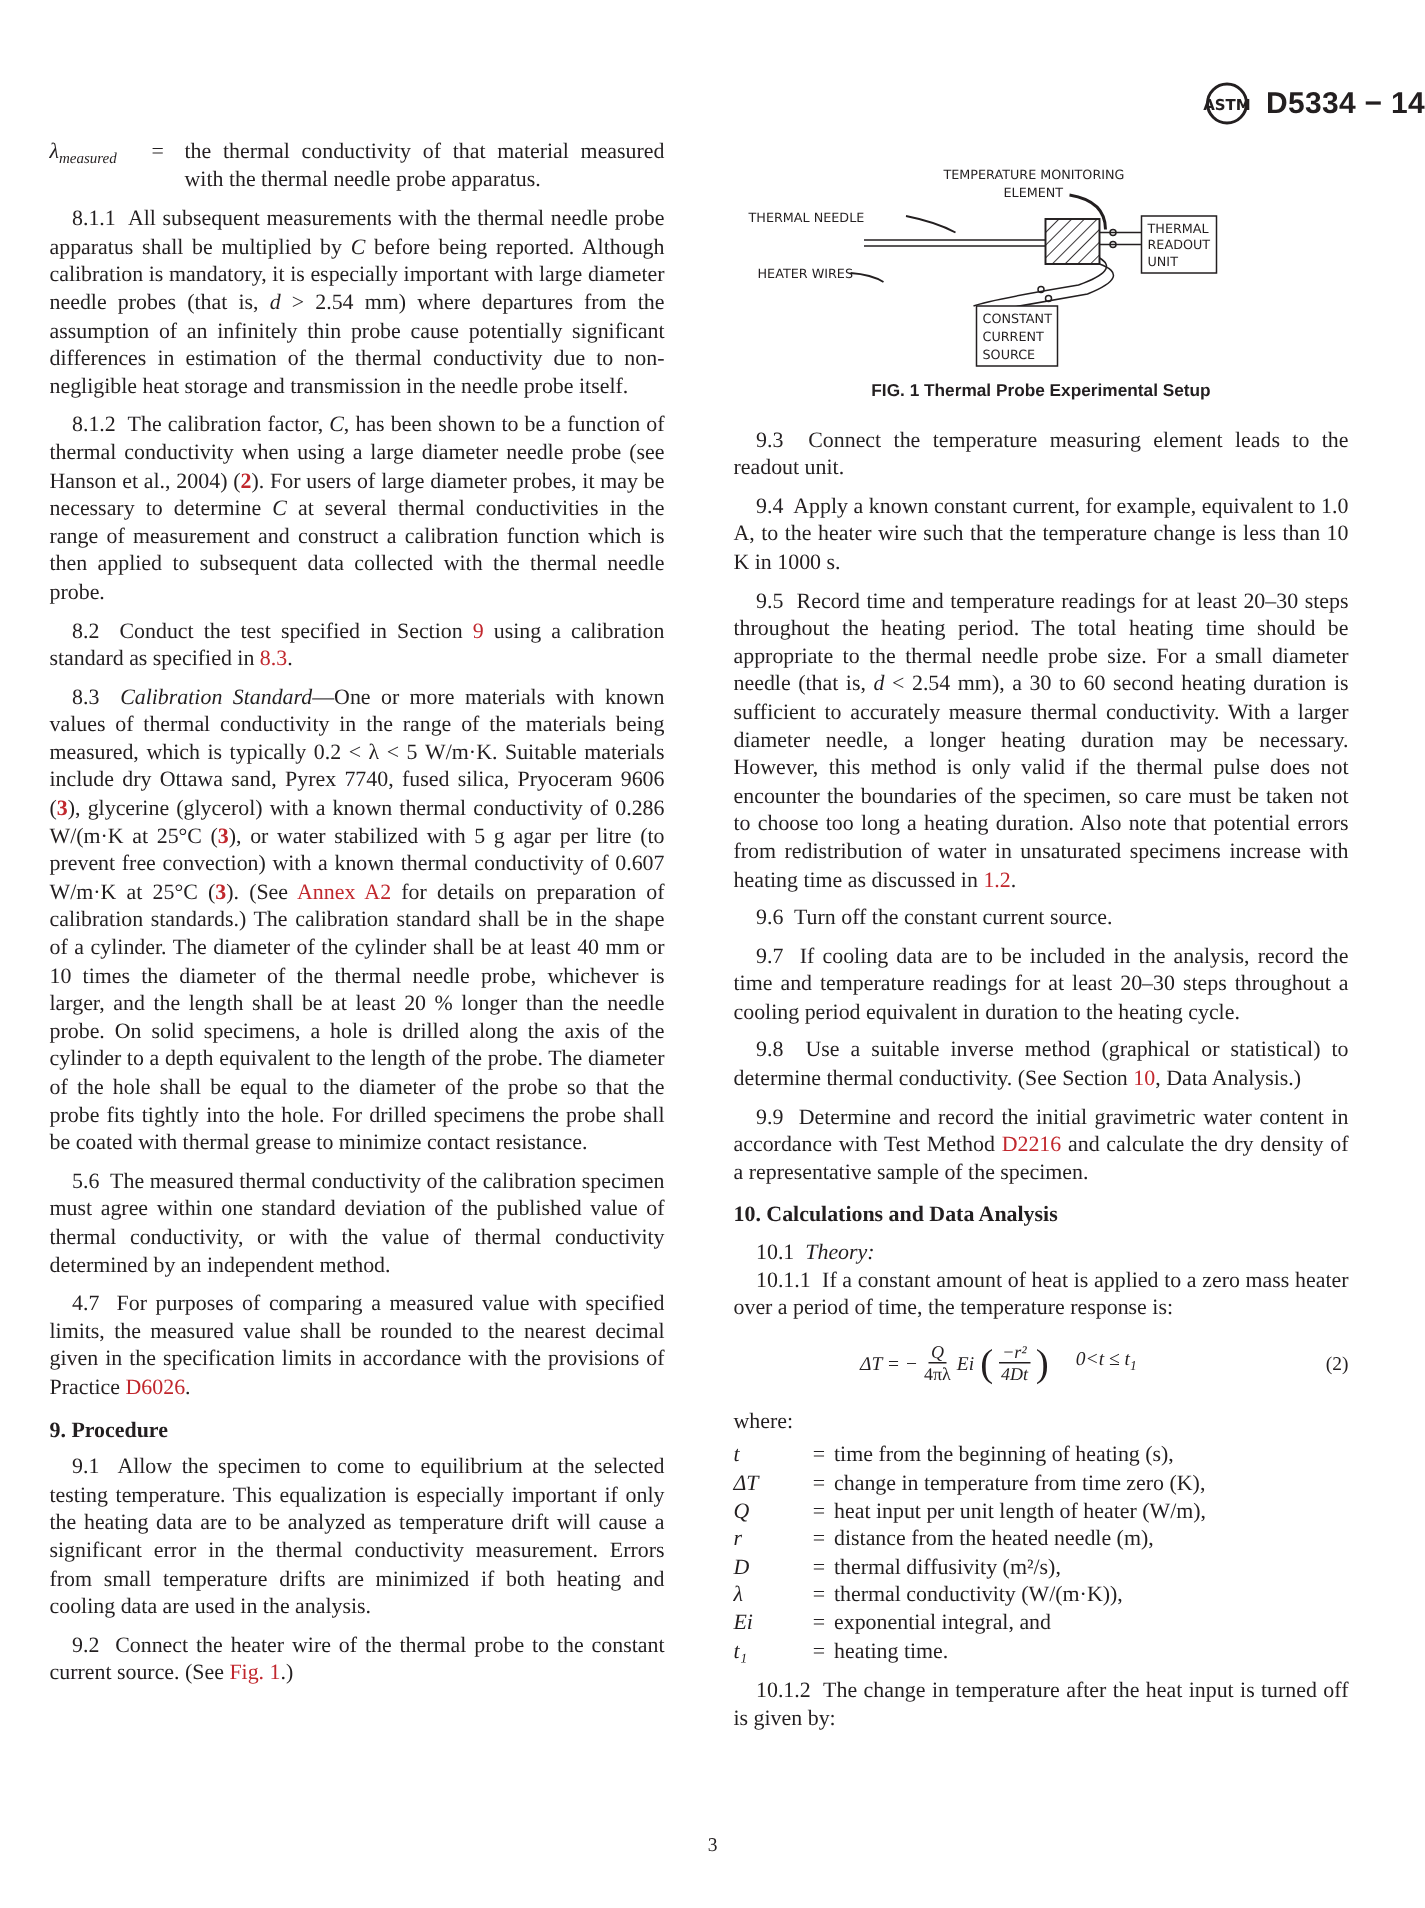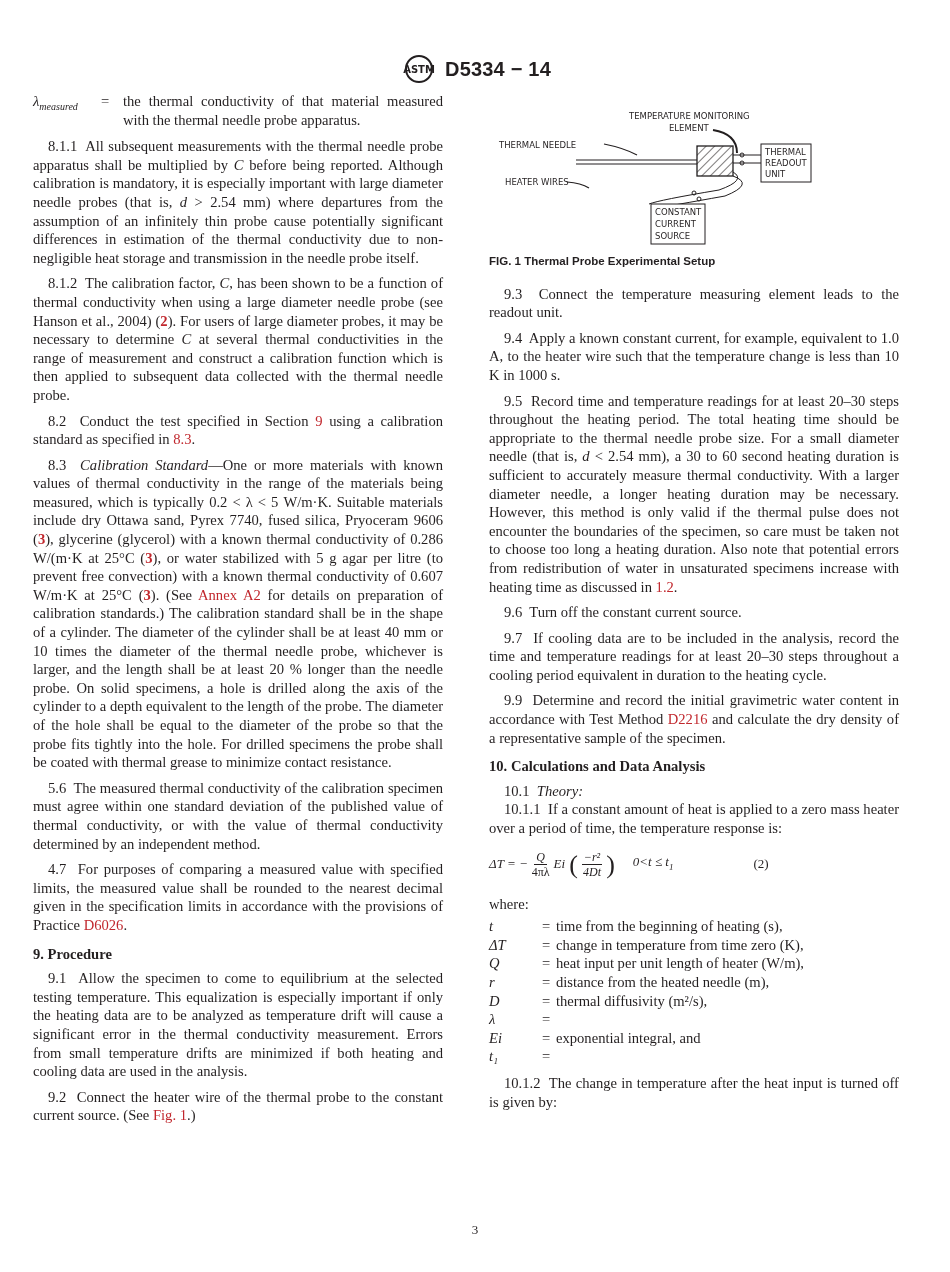--- a/index.html
+++ b/index.html
@@ -1,40 +1,40 @@
 <!DOCTYPE html>
 <html><head>
 <meta charset="utf-8">
 <style>
   html, body { margin: 0; padding: 0; background: #ffffff; }
   body { width: 950px; height: 1272px; position: relative; overflow: hidden;
          font-family: "Liberation Serif", serif; color: #231f20; }
-  .header { position: absolute; top: 54px; left: 0; width: 950px; display: flex; justify-content: center; align-items: center; gap: 6px; }
+  .header { position: absolute; top: 54px; left: 0; width: 950px; display: flex; justify-content: flex-end; align-items: center; gap: 6px; }
   .header .logo { width: 40px; height: 30px; }
   .header .code { font-family: "Liberation Sans", sans-serif; font-weight: bold; font-size: 20px; letter-spacing: 0.2px; }
   .col { position: absolute; top: 92px; width: 410px; font-size: 14.6px; line-height: 18.6px; }
   .col.left { left: 33px; }
   .col.right { left: 489px; }
   p { margin: 0 0 7px 0; text-align: justify; text-indent: 15px; }
   p.noindent { text-indent: 0; }
   .link { color: #c1272d; }
   .it { font-style: italic; }
   .ref { color: #c1272d; font-weight: bold; }
   h2 { font-size: 14.6px; font-weight: bold; margin: 10px 0 6px 0; }
   .defrow { display: flex; }
   .defrow .sym { width: 47px; font-style: italic; }
   .defrow .eq { width: 20px; text-align: center; }
   .defrow .txt { flex: 1; }
   .lead-def { display: flex; margin-bottom: 8px; }
   .lead-def .sym { width: 68px; font-style: italic; }
   .lead-def .eq { width: 22px; }
   .lead-def .txt { flex: 1; text-align: justify; }
   .figure { position: relative; height: 140px; margin-bottom: 4px; }
-  .fig-caption { font-family: "Liberation Sans", sans-serif; font-weight: bold; font-size: 11.5px; margin: 0 0 14px 0; }
-  .equation { display: flex; align-items: center; justify-content: flex-start; height: 40px; margin: 6px 0 10px 0; font-size: 13px; }
+  .fig-caption { font-family: "Liberation Sans", sans-serif; font-weight: bold; font-size: 11.5px; text-align: center; margin: 0 0 14px 0; }
+  .equation { display: flex; align-items: center; justify-content: flex-end; height: 40px; margin: 6px 0 10px 0; font-size: 13px; gap: 46px; }
   .equation .body { margin-right: 80px; display: flex; align-items: center; gap: 4px; }
   .frac { display: inline-flex; flex-direction: column; align-items: center; font-size: 12px; line-height: 14px; }
   .frac .num { border-bottom: 1px solid #231f20; padding: 0 2px; }
   .paren { font-size: 26px; line-height: 26px; font-weight: 200; }
   .footer { position: absolute; top: 1222px; left: 0; width: 950px; text-align: center; font-size: 13px; }
   svg text { font-family: "DejaVu Sans", sans-serif; font-size: 8.5px; fill: #231f20; }
 </style>
 </head>
 <body>
 
@@ -114,20 +114,21 @@
       <text x="166" y="131">SOURCE</text>
     </svg>
   </div>
   <div class="fig-caption">FIG. 1  Thermal Probe Experimental Setup</div>
 
   <p><span>9.3</span>&nbsp; <span>Connect the temperature measuring element leads to the readout unit.</span></p>
   <p><span>9.4</span>&nbsp; <span>Apply a known constant current, for example, equivalent to 1.0 A, to the heater wire such that the temperature change is less than 10 K in 1000 s.</span></p>
   <p><span>9.5</span>&nbsp; <span>Record time and temperature readings for at least 20–30 steps throughout the heating period. The total heating time should be appropriate to the thermal needle probe size. For a small diameter needle (that is, </span><span class="it">d</span><span> &lt; 2.54 mm), a 30 to 60 second heating duration is sufficient to accurately measure thermal conductivity. With a larger diameter needle, a longer heating duration may be necessary. However, this method is only valid if the thermal pulse does not encounter the boundaries of the specimen, so care must be taken not to choose too long a heating duration. Also note that potential errors from redistribution of water in unsaturated specimens increase with heating time as discussed in </span><span class="link">1.2</span><span>.</span></p>
   <p><span>9.6</span>&nbsp; <span>Turn off the constant current source.</span></p>
   <p><span>9.7</span>&nbsp; <span>If cooling data are to be included in the analysis, record the time and temperature readings for at least 20–30 steps throughout a cooling period equivalent in duration to the heating cycle.</span></p>
+  <p><span>9.8</span>&nbsp; <span>Use a suitable inverse method (graphical or statistical) to determine thermal conductivity. (See Section </span><span class="link">10</span><span>, Data Analysis.)</span></p>
   <p><span>9.9</span>&nbsp; <span>Determine and record the initial gravimetric water content in accordance with Test Method </span><span class="link">D2216</span><span> and calculate the dry density of a representative sample of the specimen.</span></p>
 
   <h2>10. Calculations and Data Analysis</h2>
 
   <p style="margin-bottom:0;"><span>10.1</span>&nbsp; <span class="it">Theory:</span></p>
   <p><span>10.1.1</span>&nbsp; <span>If a constant amount of heat is applied to a zero mass heater over a period of time, the temperature response is:</span></p>
 
   <div class="equation">
     <div class="body">
       <span class="it">ΔT = −</span>
@@ -170,28 +171,30 @@
         <span class="txt">distance from the heated needle (m),</span>
       </div>
     <div class="defrow">
         <span class="sym">D</span>
         <span class="eq">=</span>
         <span class="txt">thermal diffusivity (m²/s),</span>
       </div>
     <div class="defrow">
         <span class="sym">λ</span>
         <span class="eq">=</span>
+        <span class="txt">thermal conductivity (W/(m·K)),</span>
       </div>
     <div class="defrow">
         <span class="sym">Ei</span>
         <span class="eq">=</span>
         <span class="txt">exponential integral, and</span>
       </div>
     <div class="defrow">
         <span class="sym">t₁</span>
         <span class="eq">=</span>
+        <span class="txt">heating time.</span>
       </div>
   </div>
 
   <p><span>10.1.2</span>&nbsp; <span>The change in temperature after the heat input is turned off is given by:</span></p>
 </div>
 
 <div class="footer">3</div>
 
 </body></html>

